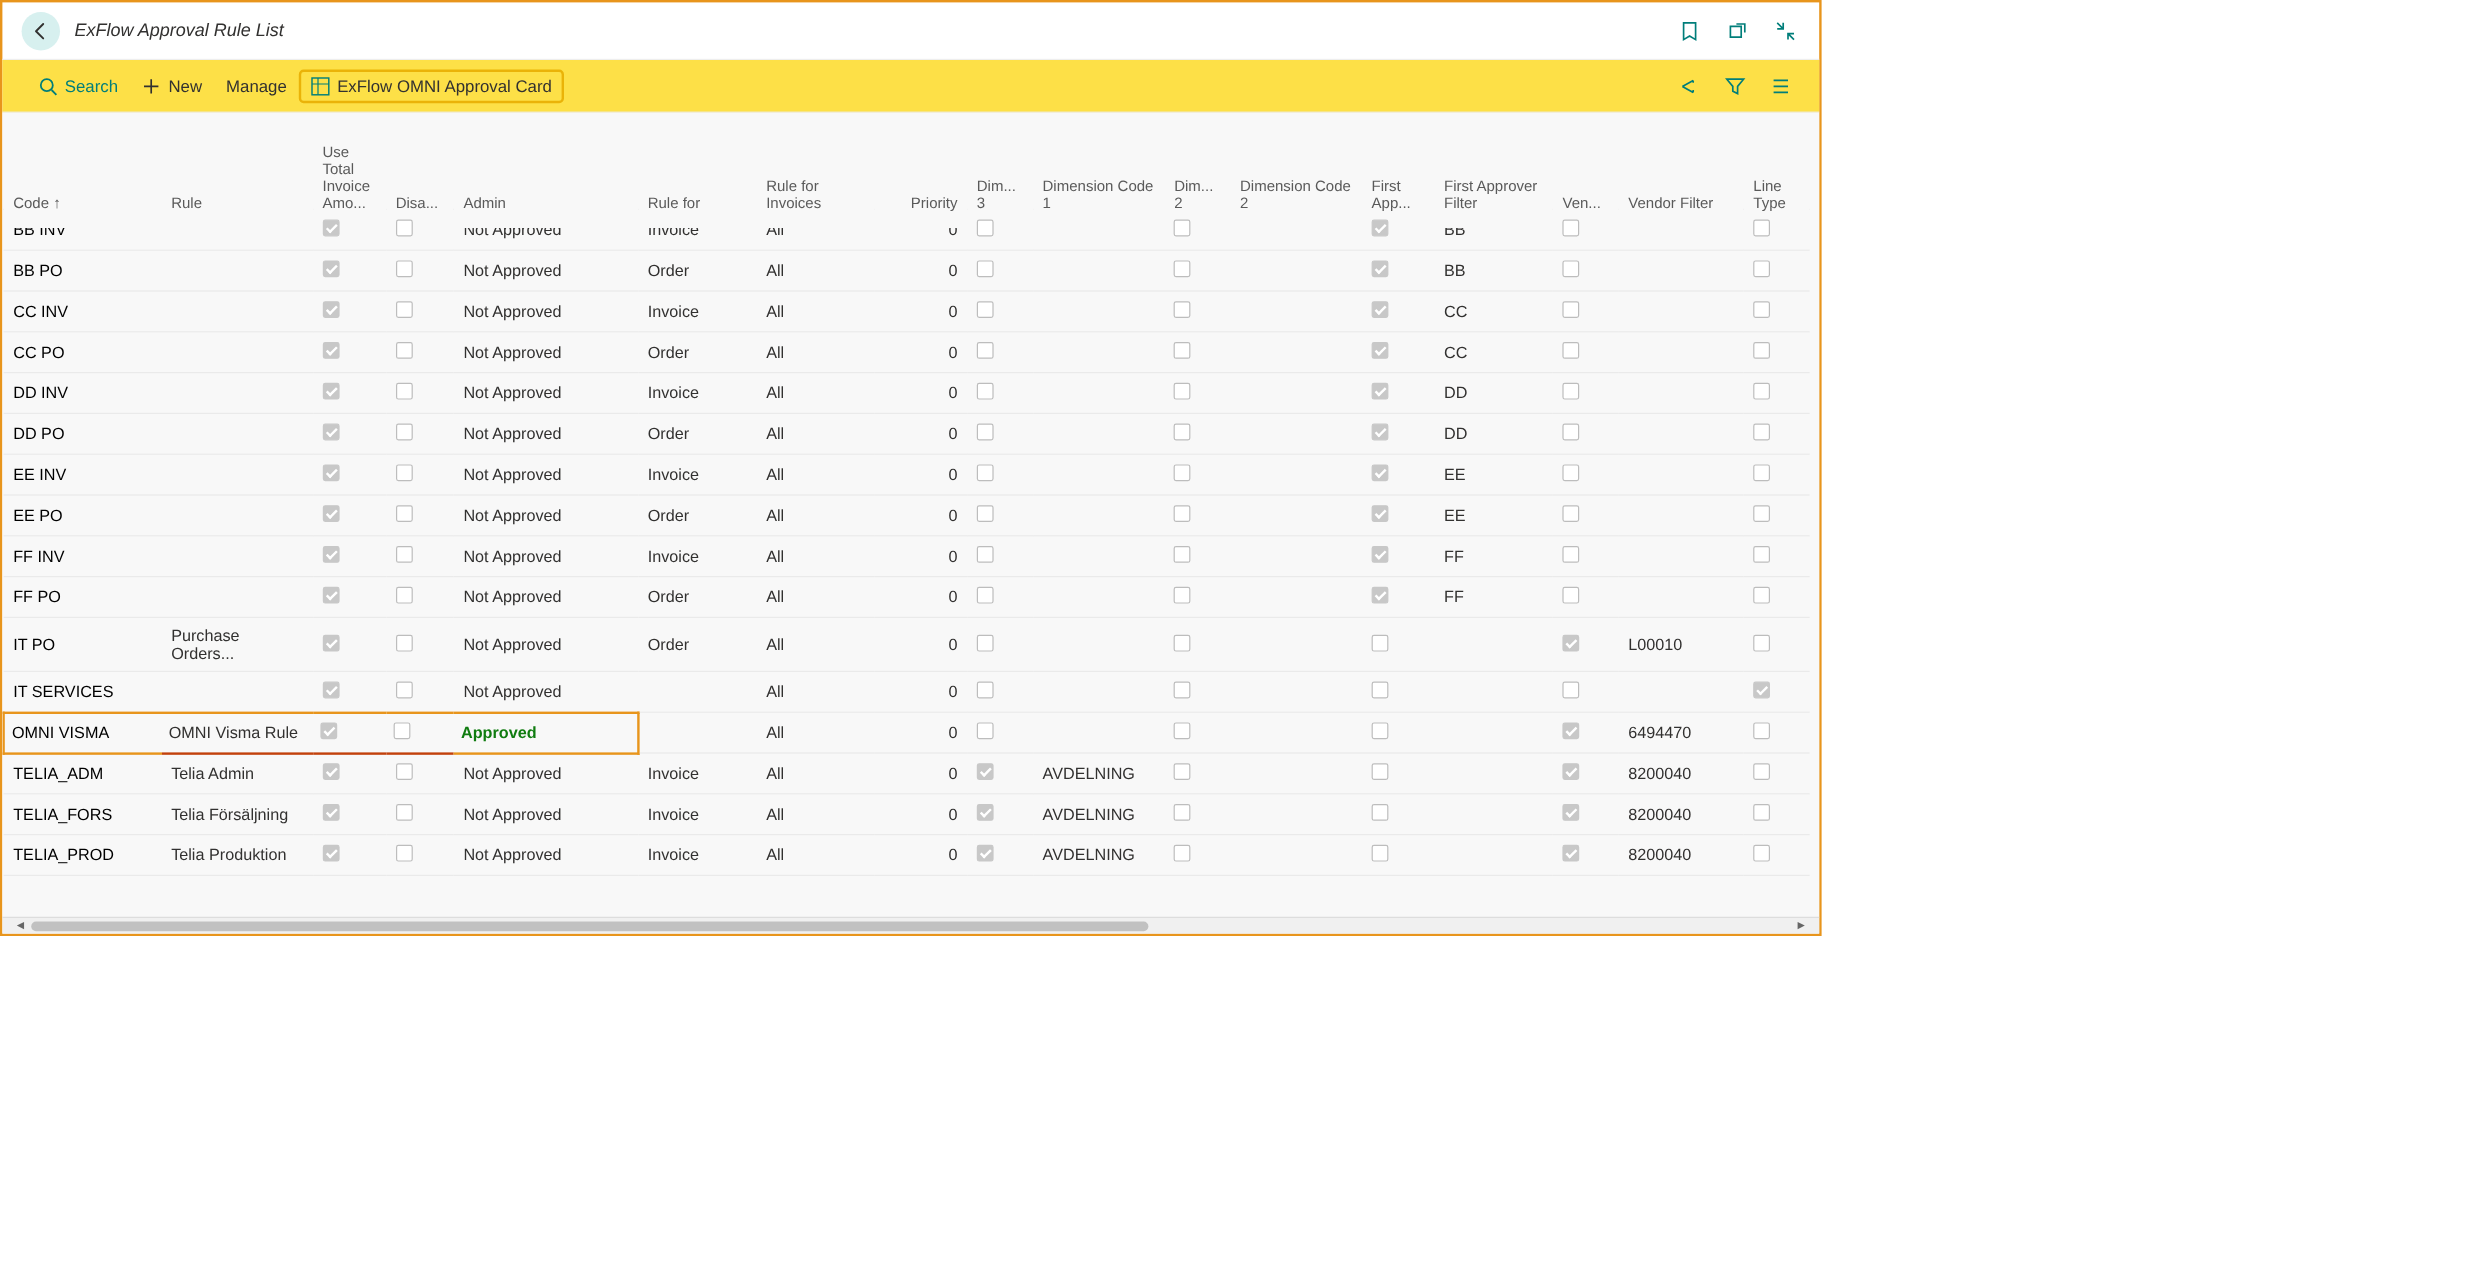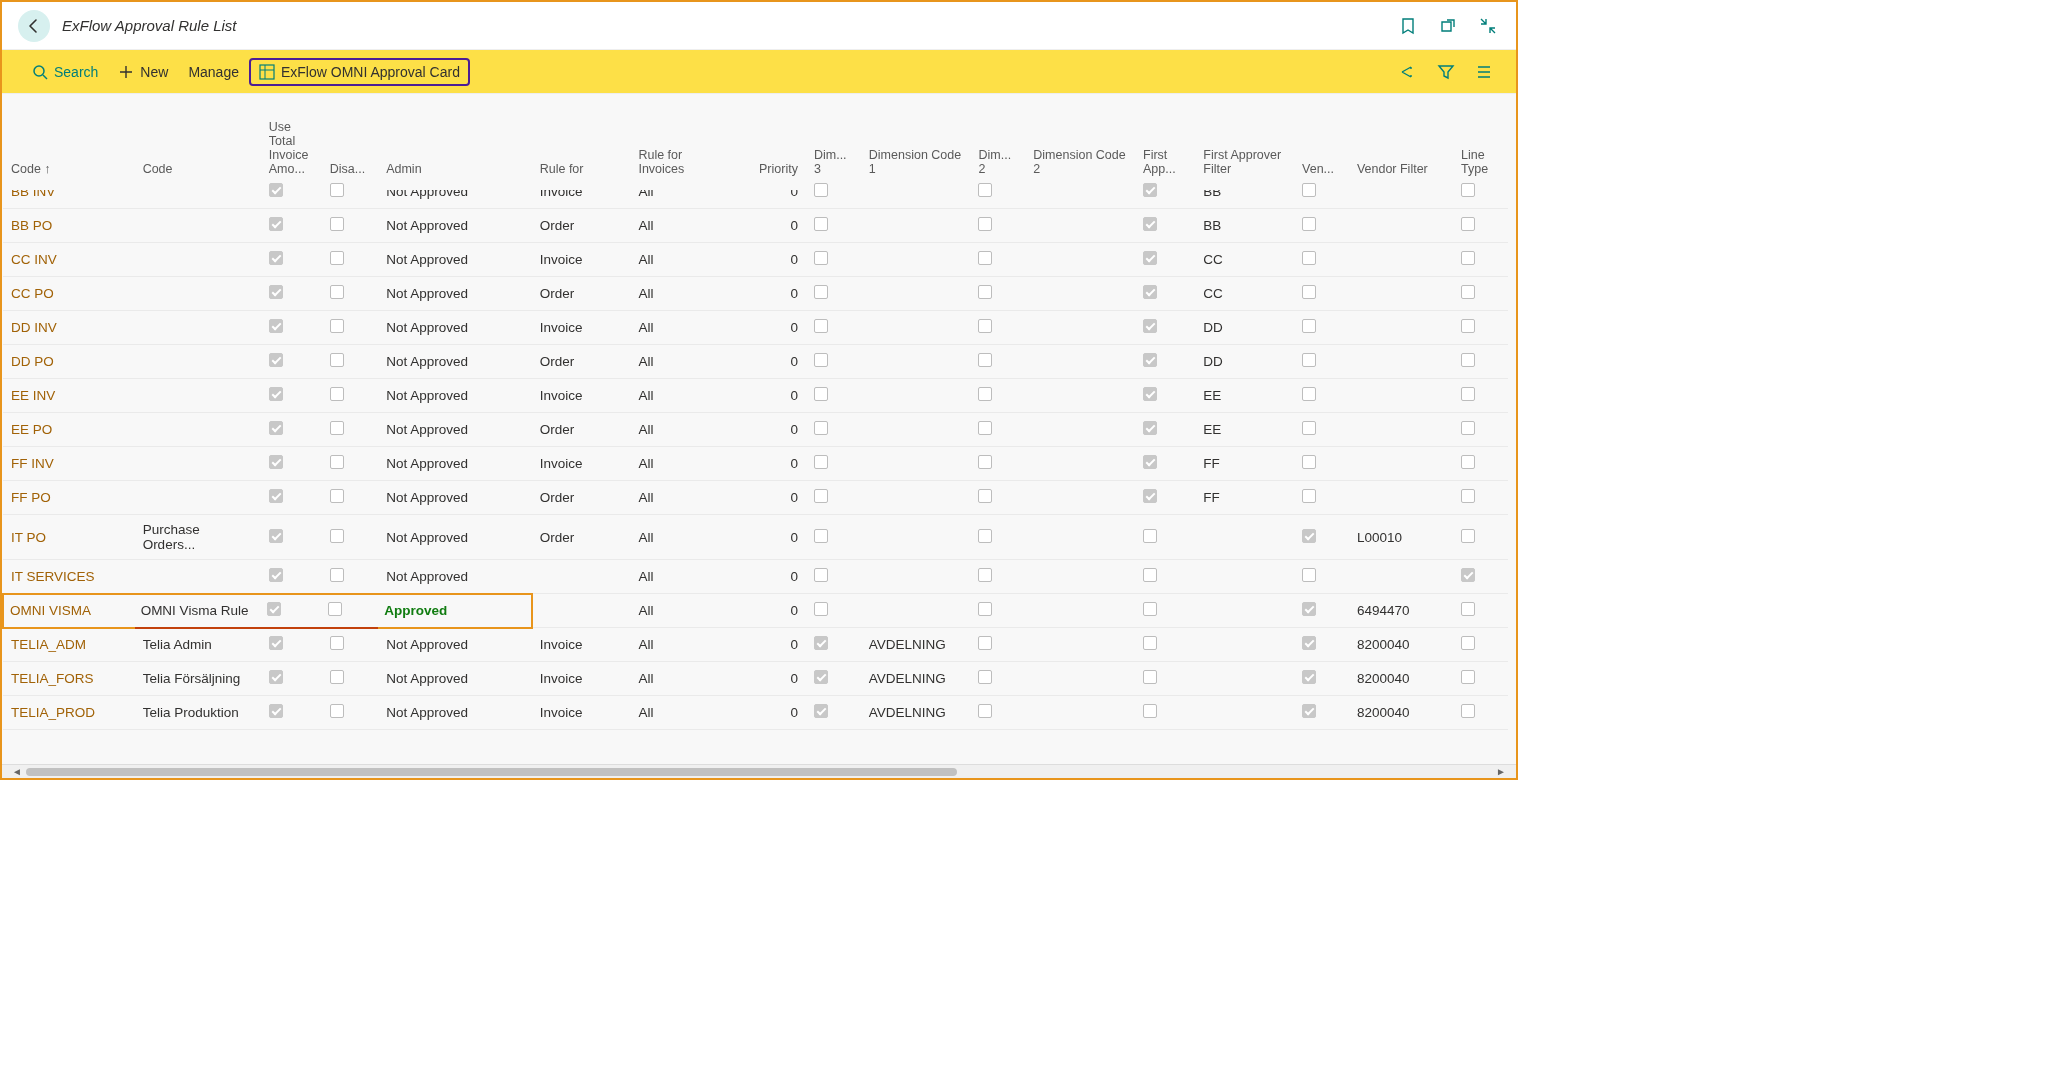--- a/index.html
+++ b/index.html
@@ -7,27 +7,27 @@
   .frame { border: 2px solid #e8951c; width: 1518px; height: 780px; display: flex; flex-direction: column; position: relative; }
   .titlebar { display: flex; align-items: center; height: 48px; padding: 0 16px; border-bottom: 1px solid #eee; }
   .back-btn { width: 32px; height: 32px; border-radius: 50%; background: #d7f0ef; color: #323130; display: flex; align-items: center; justify-content: center; cursor: pointer; margin-right: 12px; }
   .page-title { font-size: 15px; color: #323130; font-style: italic; }
   .title-actions { margin-left: auto; display: flex; gap: 16px; }
   .icon-btn { width: 24px; height: 24px; display: flex; align-items: center; justify-content: center; cursor: pointer; color: #505050; }
   .toolbar { display: flex; align-items: center; height: 44px; padding: 0 20px; background: #fde047; border-bottom: 1px solid #eee; }
   .tool-btn { display: flex; align-items: center; gap: 6px; padding: 6px 10px; cursor: pointer; color: #323130; font-size: 14px; }
   .tool-btn.accent { color: #007e7a; }
   .tool-btn .ico { width: 16px; height: 16px; display: inline-flex; align-items: center; justify-content: center; }
-  .omni-highlight { border: 2px solid #4c1d95; border-radius: 4px; padding: 4px 8px; }
+  .omni-highlight { border: 2px solid #eab308; border-radius: 4px; padding: 4px 8px; }
   .right-tools { margin-left: auto; display: flex; gap: 14px; }
   .grid-wrapper { flex: 1; overflow: auto; background: #f8f8f8; padding: 0 8px 0 0; }
   table { border-collapse: collapse; width: 100%; min-width: 1480px; }
   thead th { text-align: left; font-weight: 400; color: #5a5a5a; font-size: 12.5px; padding: 10px 8px 14px 8px; vertical-align: bottom; border-bottom: 1px solid #e1e1e1; background: #f8f8f8; position: sticky; top: 16px; white-space: normal; }
   tbody td { padding: 7px 8px; border-bottom: 1px solid #eaeaea; font-size: 13.5px; vertical-align: middle; height: 34px; }
-  .code-link { color: #a16207; cursor: pointer; }
+  .code-link { color: #000000; cursor: pointer; }
   .chk { width: 14px; height: 14px; border: 1px solid #bdbdbd; border-radius: 2px; display: inline-block; position: relative; background: #fff; }
   .chk.checked { background: #c8c8c8; border-color: #c8c8c8; }
   .chk.checked::after { content: ''; position: absolute; left: 4px; top: 1px; width: 3px; height: 7px; border: solid #fff; border-width: 0 2px 2px 0; transform: rotate(45deg); }
   .num { text-align: right; }
   .row-highlight-cell { border: 2px solid #e8951c; border-right: none; padding: 5px 6px; }
   .row-highlight-cell-end { border: 2px solid #e8951c; border-left: none; padding: 5px 6px; margin-top: 36px; }
   .row-highlight-mid { border-top: 2px solid #e8951c; border-bottom: 2px solid #c2410c; padding: 5px 6px; margin-top: 48px; }
   .approved { color: #107c10; font-weight: 600; }
   .hscroll { height: 14px; background: #f0f0f0; border-top: 1px solid #ddd; display:flex; align-items:center; padding:0 6px;}
   .hscroll .thumb { height:8px; background:#c1c1c1; border-radius:4px; width:62%; margin-left:0;}
@@ -131,21 +131,21 @@
           <col style="width:100px">
         <col style="width:55px">
           <col style="width:90px">
           <col style="width:50px">
           <col style="width:95px">
           <col style="width:50px">
       </colgroup>
       <thead>
         <tr>
           <th>Code ↑</th>
-          <th>Code</th>
+          <th>Rule</th>
           <th>Use Total Invoice Amo...</th>
           <th>Disa...</th>
           <th>Admin</th>
           <th>Rule for</th>
           <th>Rule for Invoices</th>
           <th class="num">Priority</th>
           <th>Dim... 3</th>
           <th>Dimension Code 1</th>
           <th>Dim... 2</th>
           <th>Dimension Code 2</th>

